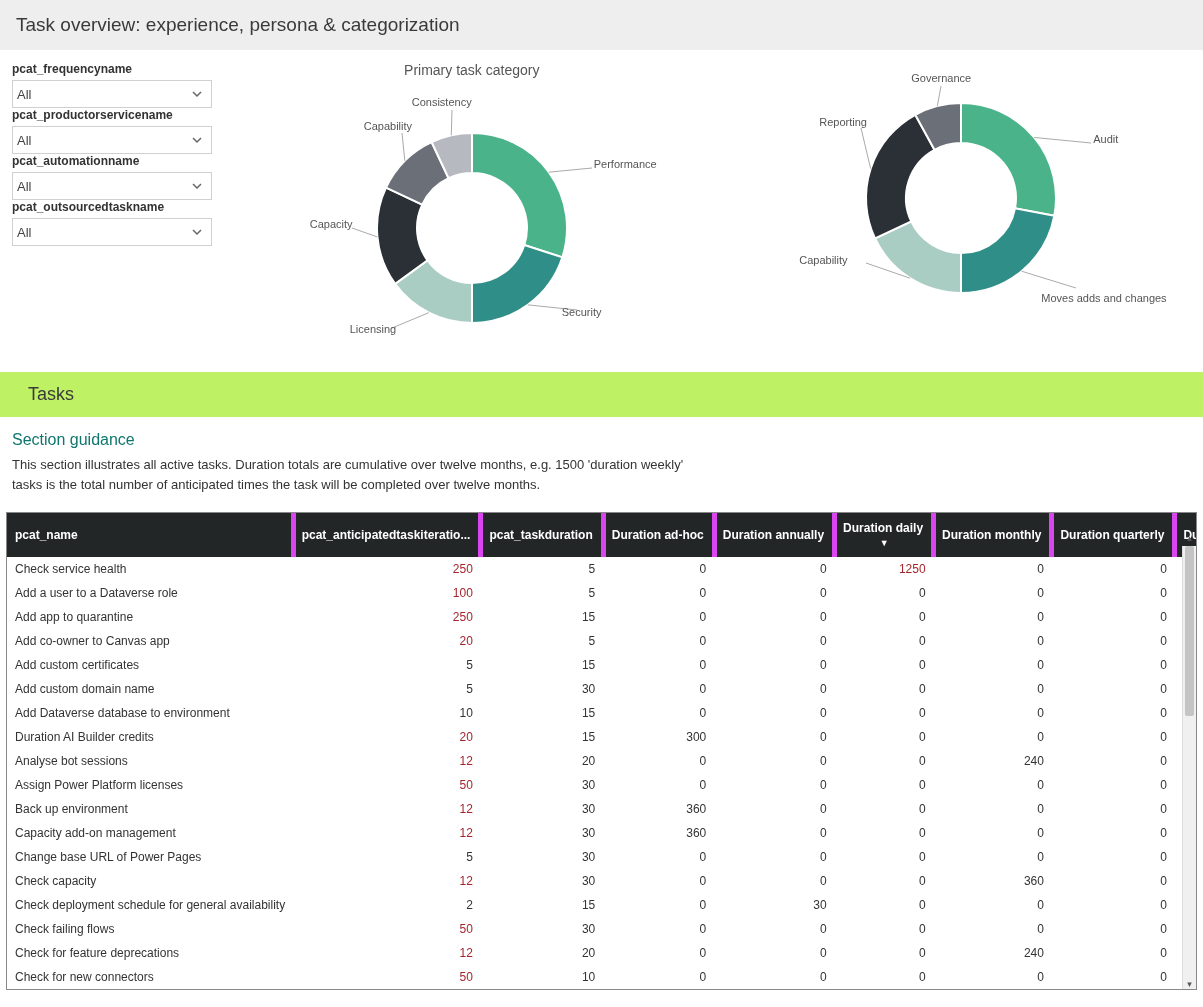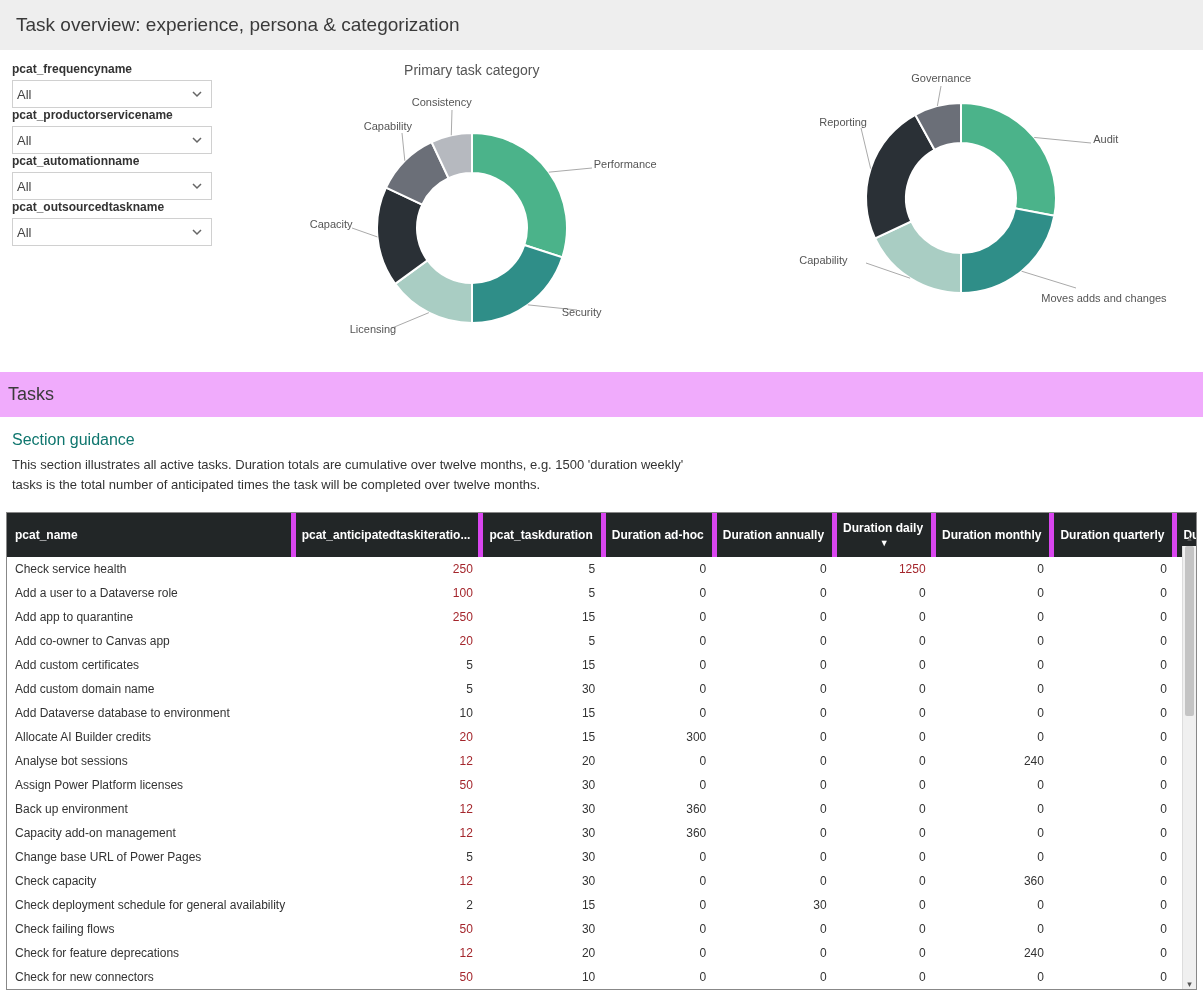--- a/index.html
+++ b/index.html
@@ -77,22 +77,22 @@
     margin: 0 auto;
   }
   .donut-wrap svg { display: block; margin: 0 auto; }
   .seg-label {
     position: absolute;
     font-size: 11px;
     color: #555;
     white-space: nowrap;
   }
   .tasks-header {
-    background: #f0abfc;
-    padding: 12px 8px;
+    background: #bef264;
+    padding: 12px 28px;
     font-size: 18px;
     color: #3a3a3a;
     margin-top: 4px;
   }
   .section-guidance-title {
     font-size: 16px;
     color: #0f766e;
     padding: 14px 12px 6px 12px;
   }
   .section-guidance-text {
@@ -374,21 +374,21 @@
             <td class="c-iter num">10</td>
             <td class="c-dur num">15</td>
             <td class="c-adh num">0</td>
             <td class="c-ann num">0</td>
             <td class="c-day num">0</td>
             <td class="c-mon num">0</td>
             <td class="c-qtr num">0</td>
             <td class="c-wk num">0</td>
           </tr>
           <tr>
-            <td class="c-name">Allocate AI Builder credits</td>
+            <td class="c-name">Duration AI Builder credits</td>
             <td class="c-iter num red">20</td>
             <td class="c-dur num">15</td>
             <td class="c-adh num">300</td>
             <td class="c-ann num">0</td>
             <td class="c-day num">0</td>
             <td class="c-mon num">0</td>
             <td class="c-qtr num">0</td>
             <td class="c-wk num">0</td>
           </tr>
           <tr>

